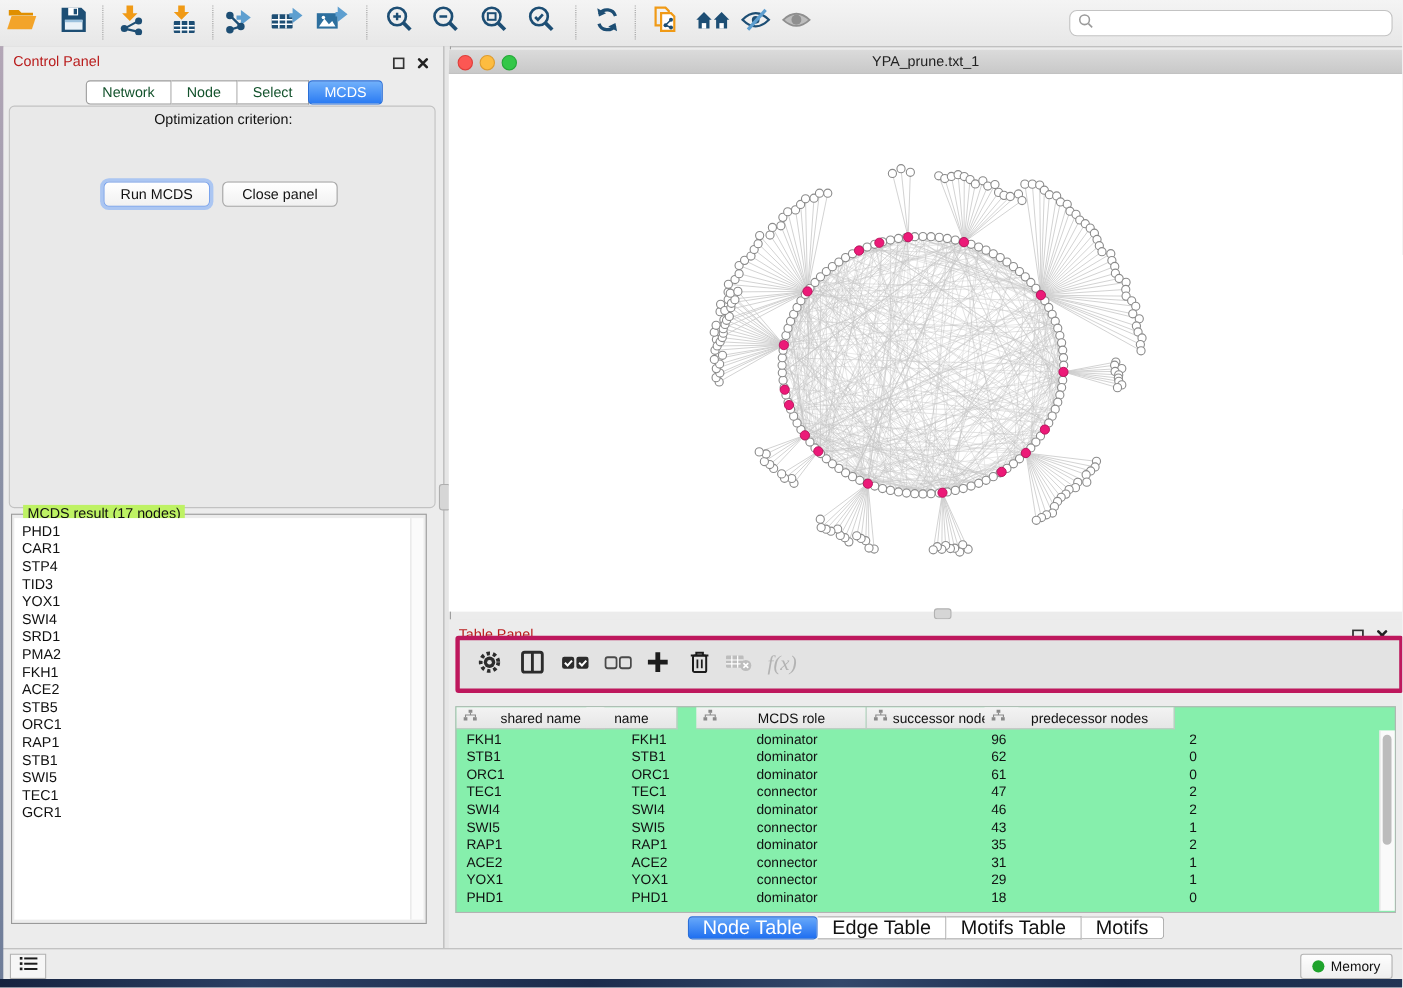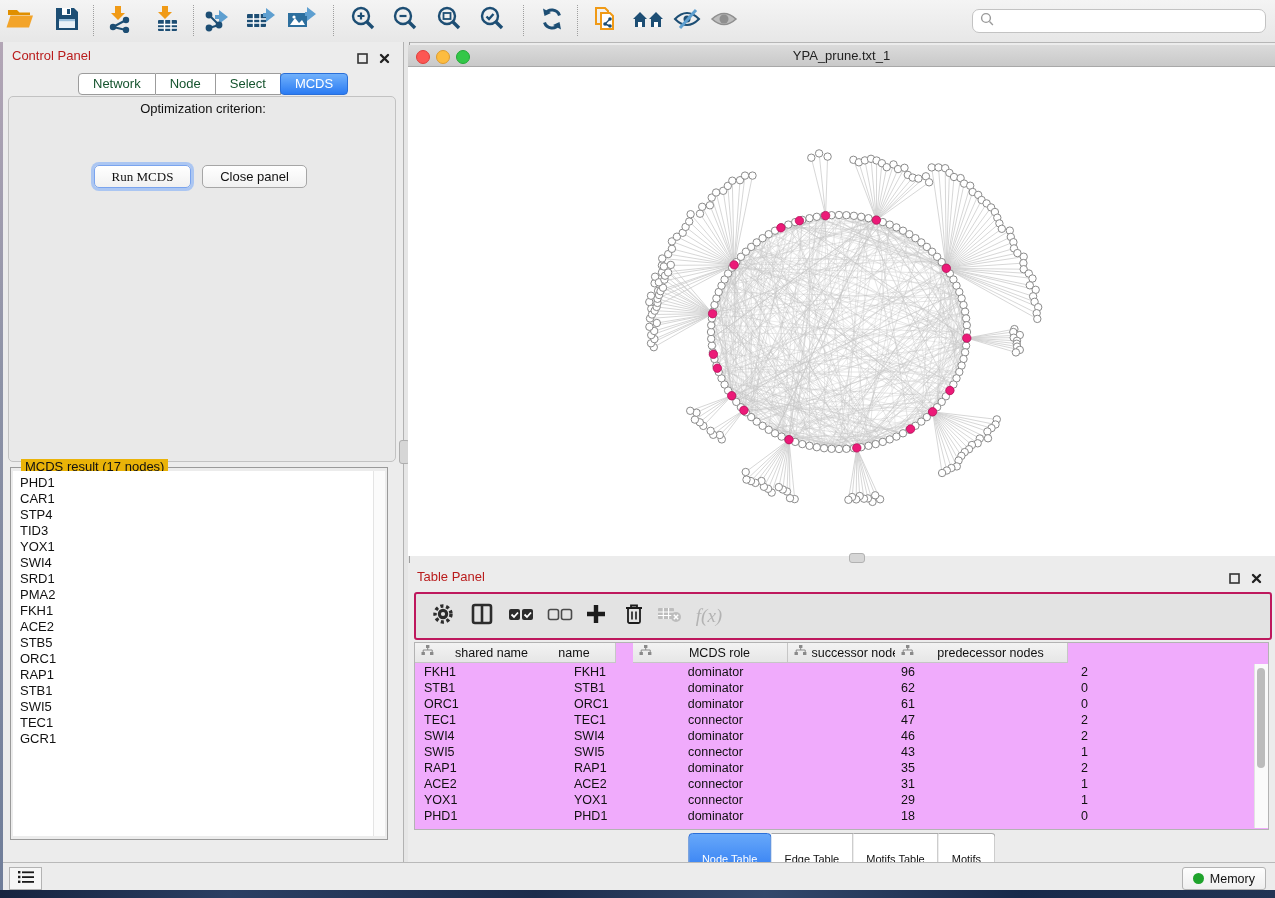--- a/index.html
+++ b/index.html
@@ -22,56 +22,56 @@
   .ctab:first-child{border-left:1px solid #9c9c9c;border-radius:4px 0 0 4px;}
   .ctab.selected{background:linear-gradient(#71b1fb,#2a7bf3);color:#fff;border:1px solid #2a6fd8;border-radius:4px;margin-left:-1px;height:20px;}
   .cp-box{position:absolute;left:5px;top:54px;width:386px;height:364px;background:#e9e9e9;border:1px solid #c2c2c2;border-radius:5px;}
   .opt-label{position:absolute;left:0;top:59px;width:100%;text-align:center;font-size:13px;color:#111;}
   .dropdown{position:absolute;left:41px;top:81px;width:312px;height:23px;background:#fff;border:1px solid #acacac;border-radius:5px;box-sizing:border-box;display:flex;align-items:center;}
   .dropdown .dd-text{flex:1;font-size:13px;padding-left:8px;color:#111;white-space:nowrap;}
   .dd-stepper{width:19px;height:21px;background:linear-gradient(#6fa9f9,#2e76ec);border-radius:0 4px 4px 0;display:flex;flex-direction:column;align-items:center;justify-content:center;gap:2px;}
   .tri-up{width:0;height:0;border-left:4px solid transparent;border-right:4px solid transparent;border-bottom:5px solid #fff;}
   .tri-dn{width:0;height:0;border-left:4px solid transparent;border-right:4px solid transparent;border-top:5px solid #fff;}
   .btn{position:absolute;height:23px;background:linear-gradient(#ffffff,#f1f1f1);border:1px solid #a6a6a6;border-radius:5px;font-size:13px;color:#111;display:flex;align-items:center;justify-content:center;box-sizing:border-box;}
-  .btn.focusring{border-color:#7aa4ee;box-shadow:0 0 0 3px rgba(120,170,250,.55);font-family:Liberation Serif, serif;}
+  .btn.focusring{border-color:#7aa4ee;box-shadow:0 0 0 3px rgba(120,170,250,.55);}
   .fieldset{position:absolute;left:7px;top:425px;width:376px;height:371px;border:1px solid #9a9a9a;}
-  .legend{position:absolute;left:10px;top:-9px;background:#eab308;padding:0 4px;font-size:13px;color:#111;}
+  .legend{position:absolute;left:10px;top:-9px;background:#bef264;padding:0 4px;font-size:13px;color:#111;}
   .mcds-list{position:absolute;left:2px;top:3px;width:361px;height:365px;background:#fff;overflow:hidden;font-size:13px;color:#111;padding:4px 0 0 7px;box-sizing:border-box;}
   .mcds-item{height:16px;line-height:16px;}
   .mcds-scroll{position:absolute;right:2px;top:3px;width:11px;height:365px;background:#fbfbfb;border-left:1px solid #e4e4e4;}
   
   .vsplit{position:absolute;left:403px;top:42px;width:5px;height:820px;background:#e6e6e6;border-left:1px solid #b2b2b2;border-right:1px solid #9e9e9e;}
   .vgrip{position:absolute;left:399px;top:440px;width:9px;height:22px;background:#d6d6d6;border:1px solid #aeaeae;border-radius:3px;}
   .hgrip{position:absolute;left:849px;top:553px;width:14px;height:8px;background:#d6d6d6;border:1px solid #b2b2b2;border-radius:3px;}
   
   .net{position:absolute;left:408px;top:45px;width:867px;height:511px;background:#fff;}
   .net-title{position:absolute;left:0;top:0;width:100%;height:22px;background:linear-gradient(#dbdbdb,#c9c9c9);border-bottom:1px solid #a8a8a8;box-sizing:border-box;}
   .net-title .title-text{position:absolute;left:0;width:100%;top:3px;text-align:center;font-size:13px;color:#222;}
   .tl{position:absolute;top:5px;width:12px;height:12px;border-radius:50%;}
   .net-canvas{position:absolute;left:0;top:22px;width:867px;height:489px;}
   
   .tp{position:absolute;left:408px;top:563px;width:867px;height:299px;background:#ececec;}
-  .tp-toolbar{position:absolute;left:6px;top:29px;width:854px;height:44px;background:#e3e3e3;border:2px solid #be185d;border-radius:3px;}
+  .tp-toolbar{position:absolute;left:6px;top:15px;width:854px;height:44px;background:#e3e3e3;border:4px solid #be185d;border-radius:3px;}
   .tpbtn{position:absolute;top:7px;width:30px;height:30px;display:flex;align-items:center;justify-content:center;}
   .fx{font-family:"Liberation Serif",serif;font-style:italic;font-size:19px;color:#b3b3b3;}
-  .ttable{position:absolute;left:6px;top:79px;width:853px;height:186px;background:#f0abfc;border:1px solid #b3b3b3;}
+  .ttable{position:absolute;left:6px;top:79px;width:853px;height:186px;background:#86efac;border:1px solid #b3b3b3;}
   .thead{position:absolute;left:0;top:0;height:20px;background:linear-gradient(#f3f3f3,#e6e6e6);border-bottom:1px solid #c6c6c6;border-right:1px solid #c6c6c6;box-sizing:border-box;display:flex;align-items:center;font-size:12.5px;color:#111;}
   .thead .hlabel{flex:1;text-align:center;}
   .tbody{position:absolute;left:0;top:21px;width:853px;}
   .trow{position:relative;height:16px;font-size:12.5px;color:#111;white-space:nowrap;}
   .tcell{position:absolute;top:0;height:16px;line-height:16px;box-sizing:border-box;}
   .c1{left:0;width:135px;padding-left:9px;}
   .c2{left:135px;width:83px;padding-left:24px;}
   .c3{left:218px;width:155px;padding-left:10px;text-align:center;}
   .c4{left:373px;width:139px;text-align:right;padding-right:12px;}
   .c5{left:512px;width:173px;text-align:right;padding-right:12px;}
   .tscroll{position:absolute;right:0;top:21px;width:13px;height:164px;background:#fafafa;border-left:1px solid #e2e2e2;}
   .tthumb{position:absolute;left:2px;top:4px;width:8px;height:100px;background:#bcbcbc;border-radius:4px;}
   .tp-tabs{position:absolute;left:50%;transform:translateX(-50%);top:270px;height:21px;display:flex;}
-  .seg{height:19px;line-height:19px;padding:16px 13px;font-size:11px;color:#111;background:#fff;border:1px solid #a9a9a9;border-left:none;}
+  .seg{height:19px;line-height:19px;padding:0 13px;font-size:18px;color:#111;background:#fff;border:1px solid #a9a9a9;border-left:none;}
   .seg:first-child{border-left:1px solid #a9a9a9;border-radius:4px 0 0 4px;}
   .seg:last-child{border-radius:0 4px 4px 0;}
   .seg.selected{background:linear-gradient(#67a8fa,#1f6ff0);color:#fff;border-color:#2a6fd8;border-radius:4px;}
   
   .statusbar{position:absolute;left:0;top:862px;width:1275px;height:29px;background:#ececec;border-top:1px solid #b9b9b9;box-sizing:border-box;}
   .status-left-btn{position:absolute;left:9px;top:4px;width:31px;height:21px;background:#f6f6f6;border:1px solid #b3b3b3;display:flex;align-items:center;justify-content:center;}
   .memory-btn{position:absolute;right:9px;top:4px;height:21px;padding:0 10px;background:linear-gradient(#fdfdfd,#efefef);border:1px solid #b3b3b3;border-radius:3px;display:flex;align-items:center;gap:6px;font-size:12.5px;color:#111;margin-left:44px;}
   .memdot{width:11px;height:11px;border-radius:50%;}
 </style>
 </head>

